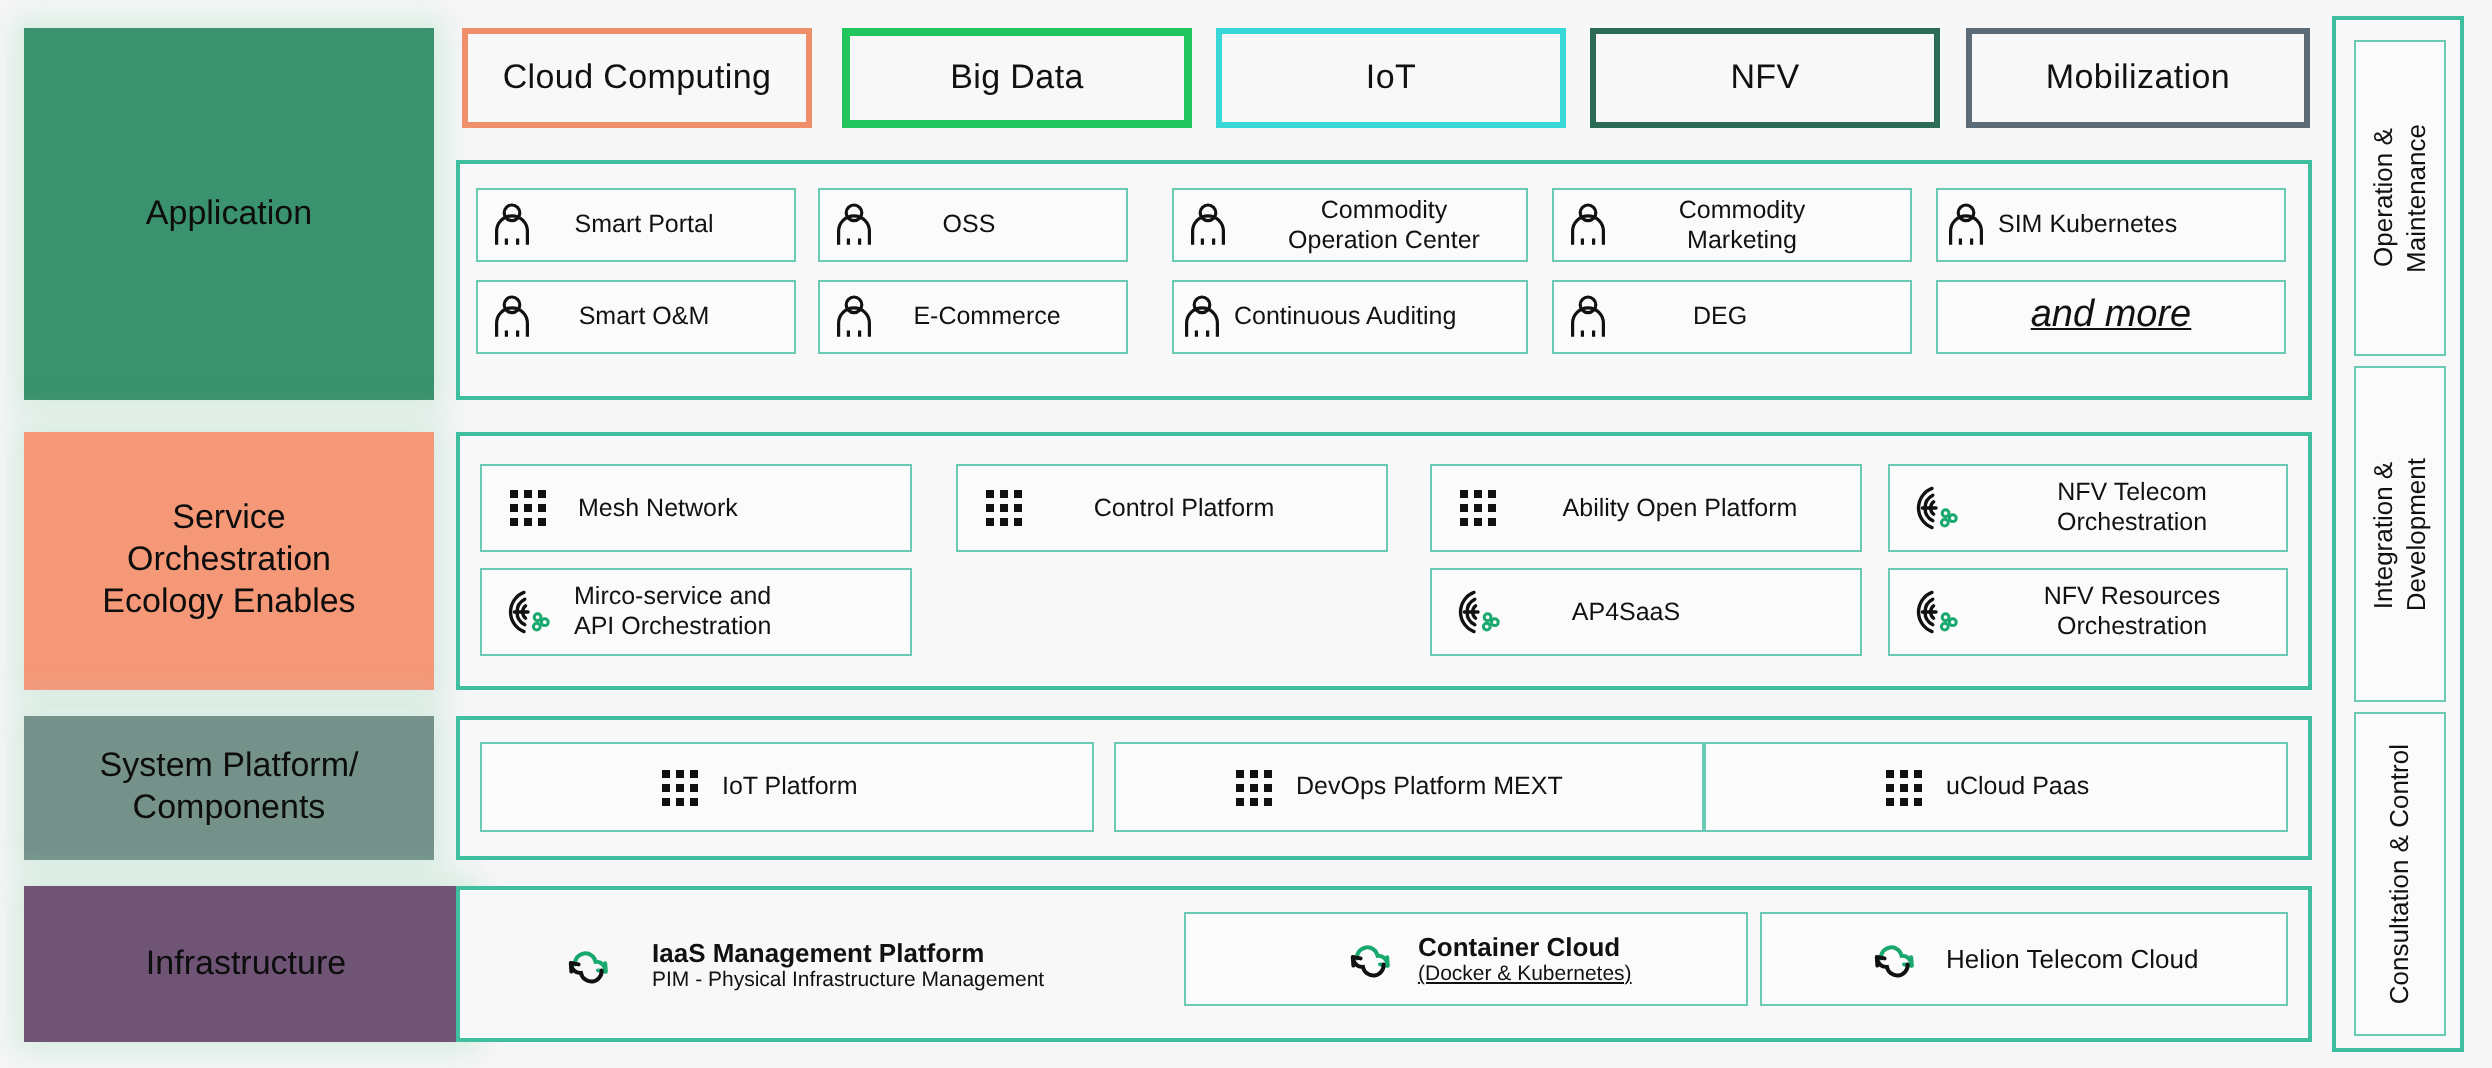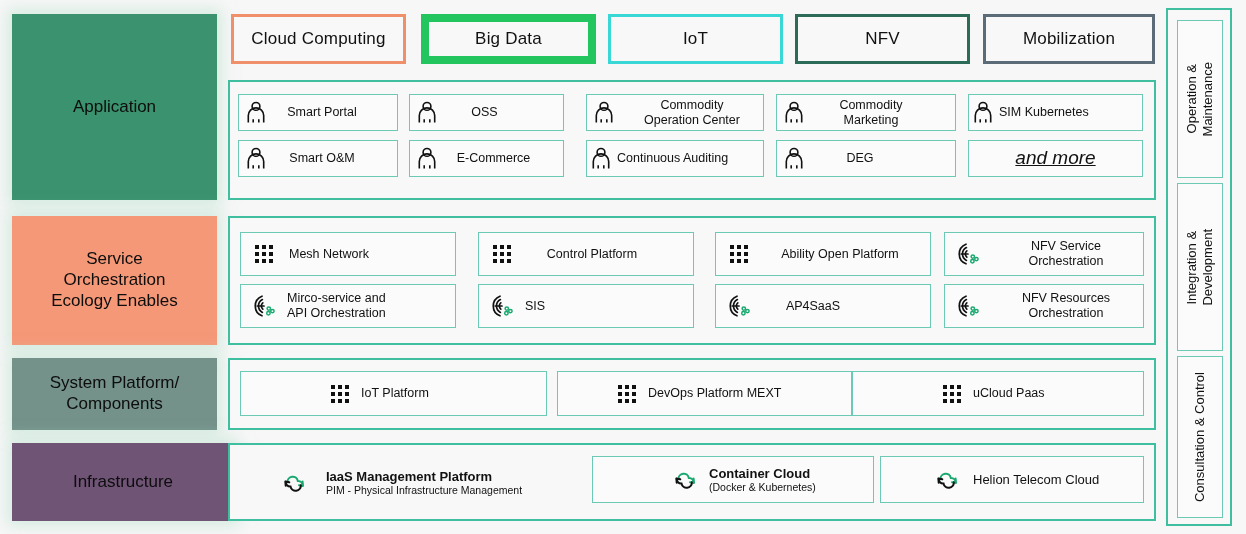--- a/index.html
+++ b/index.html
@@ -96,21 +96,21 @@
     <span style="white-space:pre-line">System Platform/
 Components</span>
   </div>
   <div class="layer-label ll-inf">
     <span style="white-space:pre-line">Infrastructure</span>
   </div>
 
   <div class="chip" style="left:231px;width:175px;border:3px solid #f0906b;">
     <span>Cloud Computing</span>
   </div>
-  <div class="chip" style="left:421px;width:175px;border:8px solid #22c55e;">
+  <div class="chip" style="left:421px;width:175px;border:4px solid #22c55e;">
     <span>Big Data</span>
   </div>
   <div class="chip" style="left:608px;width:175px;border:3px solid #3ad7d7;">
     <span>IoT</span>
   </div>
   <div class="chip" style="left:795px;width:175px;border:3px solid #2c6b57;">
     <span>NFV</span>
   </div>
   <div class="chip" style="left:983px;width:172px;border:3px solid #5b6b78;">
     <span>Mobilization</span>
@@ -281,21 +281,21 @@
             <path d="M13.8 9.9 A4 4 0 0 0 13.8 16.1"></path>
             <path d="M8.2 13 H15"></path>
           </g>
           <g fill="none" stroke="#19a96f" stroke-width="1.5">
             <circle cx="19.8" cy="15.6" r="1.7"></circle>
             <circle cx="23.4" cy="18.1" r="1.7"></circle>
             <circle cx="19.4" cy="20.3" r="1.7"></circle>
           </g>
         </svg>
       </span>
-      <span class="txt" style="white-space:pre-line;">NFV Service
+      <span class="txt" style="white-space:pre-line;">NFV Telecom
 Orchestration</span>
     </div>
 
     <div class="card" style="left:10px;top:66px;width:216px;height:44px;">
       <span class="ico" style="width:44px;">
         <svg width="28" height="26" viewBox="0 0 28 26">
           <g fill="none" stroke="#111" stroke-width="1.7" stroke-linecap="round">
             <path d="M13 3.2 A10.5 10.5 0 0 0 13 22.8"></path>
             <path d="M13.4 6.6 A7.2 7.2 0 0 0 13.4 19.4"></path>
             <path d="M13.8 9.9 A4 4 0 0 0 13.8 16.1"></path>
@@ -304,38 +304,20 @@
           <g fill="none" stroke="#19a96f" stroke-width="1.5">
             <circle cx="19.8" cy="15.6" r="1.7"></circle>
             <circle cx="23.4" cy="18.1" r="1.7"></circle>
             <circle cx="19.4" cy="20.3" r="1.7"></circle>
           </g>
         </svg>
       </span>
       <span class="txt" style="white-space:pre-line;text-align:left;">Mirco-service and
 API Orchestration</span>
     </div>
-    <div class="card" style="left:248px;top:66px;width:216px;height:44px;">
-      <span class="ico" style="width:44px;">
-        <svg width="28" height="26" viewBox="0 0 28 26">
-          <g fill="none" stroke="#111" stroke-width="1.7" stroke-linecap="round">
-            <path d="M13 3.2 A10.5 10.5 0 0 0 13 22.8"></path>
-            <path d="M13.4 6.6 A7.2 7.2 0 0 0 13.4 19.4"></path>
-            <path d="M13.8 9.9 A4 4 0 0 0 13.8 16.1"></path>
-            <path d="M8.2 13 H15"></path>
-          </g>
-          <g fill="none" stroke="#19a96f" stroke-width="1.5">
-            <circle cx="19.8" cy="15.6" r="1.7"></circle>
-            <circle cx="23.4" cy="18.1" r="1.7"></circle>
-            <circle cx="19.4" cy="20.3" r="1.7"></circle>
-          </g>
-        </svg>
-      </span>
-      <span class="txt" style="white-space:pre-line;text-align:left;">SIS</span>
-    </div>
     <div class="card" style="left:485px;top:66px;width:216px;height:44px;">
       <span class="ico" style="width:44px;">
         <svg width="28" height="26" viewBox="0 0 28 26">
           <g fill="none" stroke="#111" stroke-width="1.7" stroke-linecap="round">
             <path d="M13 3.2 A10.5 10.5 0 0 0 13 22.8"></path>
             <path d="M13.4 6.6 A7.2 7.2 0 0 0 13.4 19.4"></path>
             <path d="M13.8 9.9 A4 4 0 0 0 13.8 16.1"></path>
             <path d="M8.2 13 H15"></path>
           </g>
           <g fill="none" stroke="#19a96f" stroke-width="1.5">
@@ -446,21 +428,21 @@
       <span class="ico" style="width:108px;justify-content:flex-end;">
         <svg width="32" height="26" viewBox="0 0 32 26">
           <path d="M9.5 12.2 A5.2 5.2 0 0 1 19.8 10.9 A4.4 4.4 0 0 1 24.6 15.6" fill="none" stroke="#19a96f" stroke-width="2" stroke-linecap="round"></path>
           <path d="M24.6 11.6 L24.9 15.9 L21 15.2" fill="none" stroke="#19a96f" stroke-width="2" stroke-linecap="round" stroke-linejoin="round"></path>
           <path d="M22.8 15.2 A5.2 5.2 0 0 1 12.5 16.5 A4.4 4.4 0 0 1 7.7 11.8" fill="none" stroke="#111" stroke-width="2" stroke-linecap="round"></path>
           <path d="M7.7 15.8 L7.4 11.5 L11.3 12.2" fill="none" stroke="#111" stroke-width="2" stroke-linecap="round" stroke-linejoin="round"></path>
         </svg>
       </span>
       <span class="txt" style="text-align:left;padding-left:8px;">
         <span style="display:block;font-weight:bold;font-size:13px;">Container Cloud</span>
-        <span style="display:block;font-size:10.5px;">(Docker &amp; Kubernetes)</span>
+        <span style="display:block;font-size:10.5px;text-decoration:underline;">(Docker &amp; Kubernetes)</span>
       </span>
     </div>
 
     <div class="card" style="left:650px;top:11px;width:264px;height:47px;">
       <span class="ico" style="width:82px;justify-content:flex-end;">
         <svg width="32" height="26" viewBox="0 0 32 26">
           <path d="M9.5 12.2 A5.2 5.2 0 0 1 19.8 10.9 A4.4 4.4 0 0 1 24.6 15.6" fill="none" stroke="#19a96f" stroke-width="2" stroke-linecap="round"></path>
           <path d="M24.6 11.6 L24.9 15.9 L21 15.2" fill="none" stroke="#19a96f" stroke-width="2" stroke-linecap="round" stroke-linejoin="round"></path>
           <path d="M22.8 15.2 A5.2 5.2 0 0 1 12.5 16.5 A4.4 4.4 0 0 1 7.7 11.8" fill="none" stroke="#111" stroke-width="2" stroke-linecap="round"></path>
           <path d="M7.7 15.8 L7.4 11.5 L11.3 12.2" fill="none" stroke="#111" stroke-width="2" stroke-linecap="round" stroke-linejoin="round"></path>

